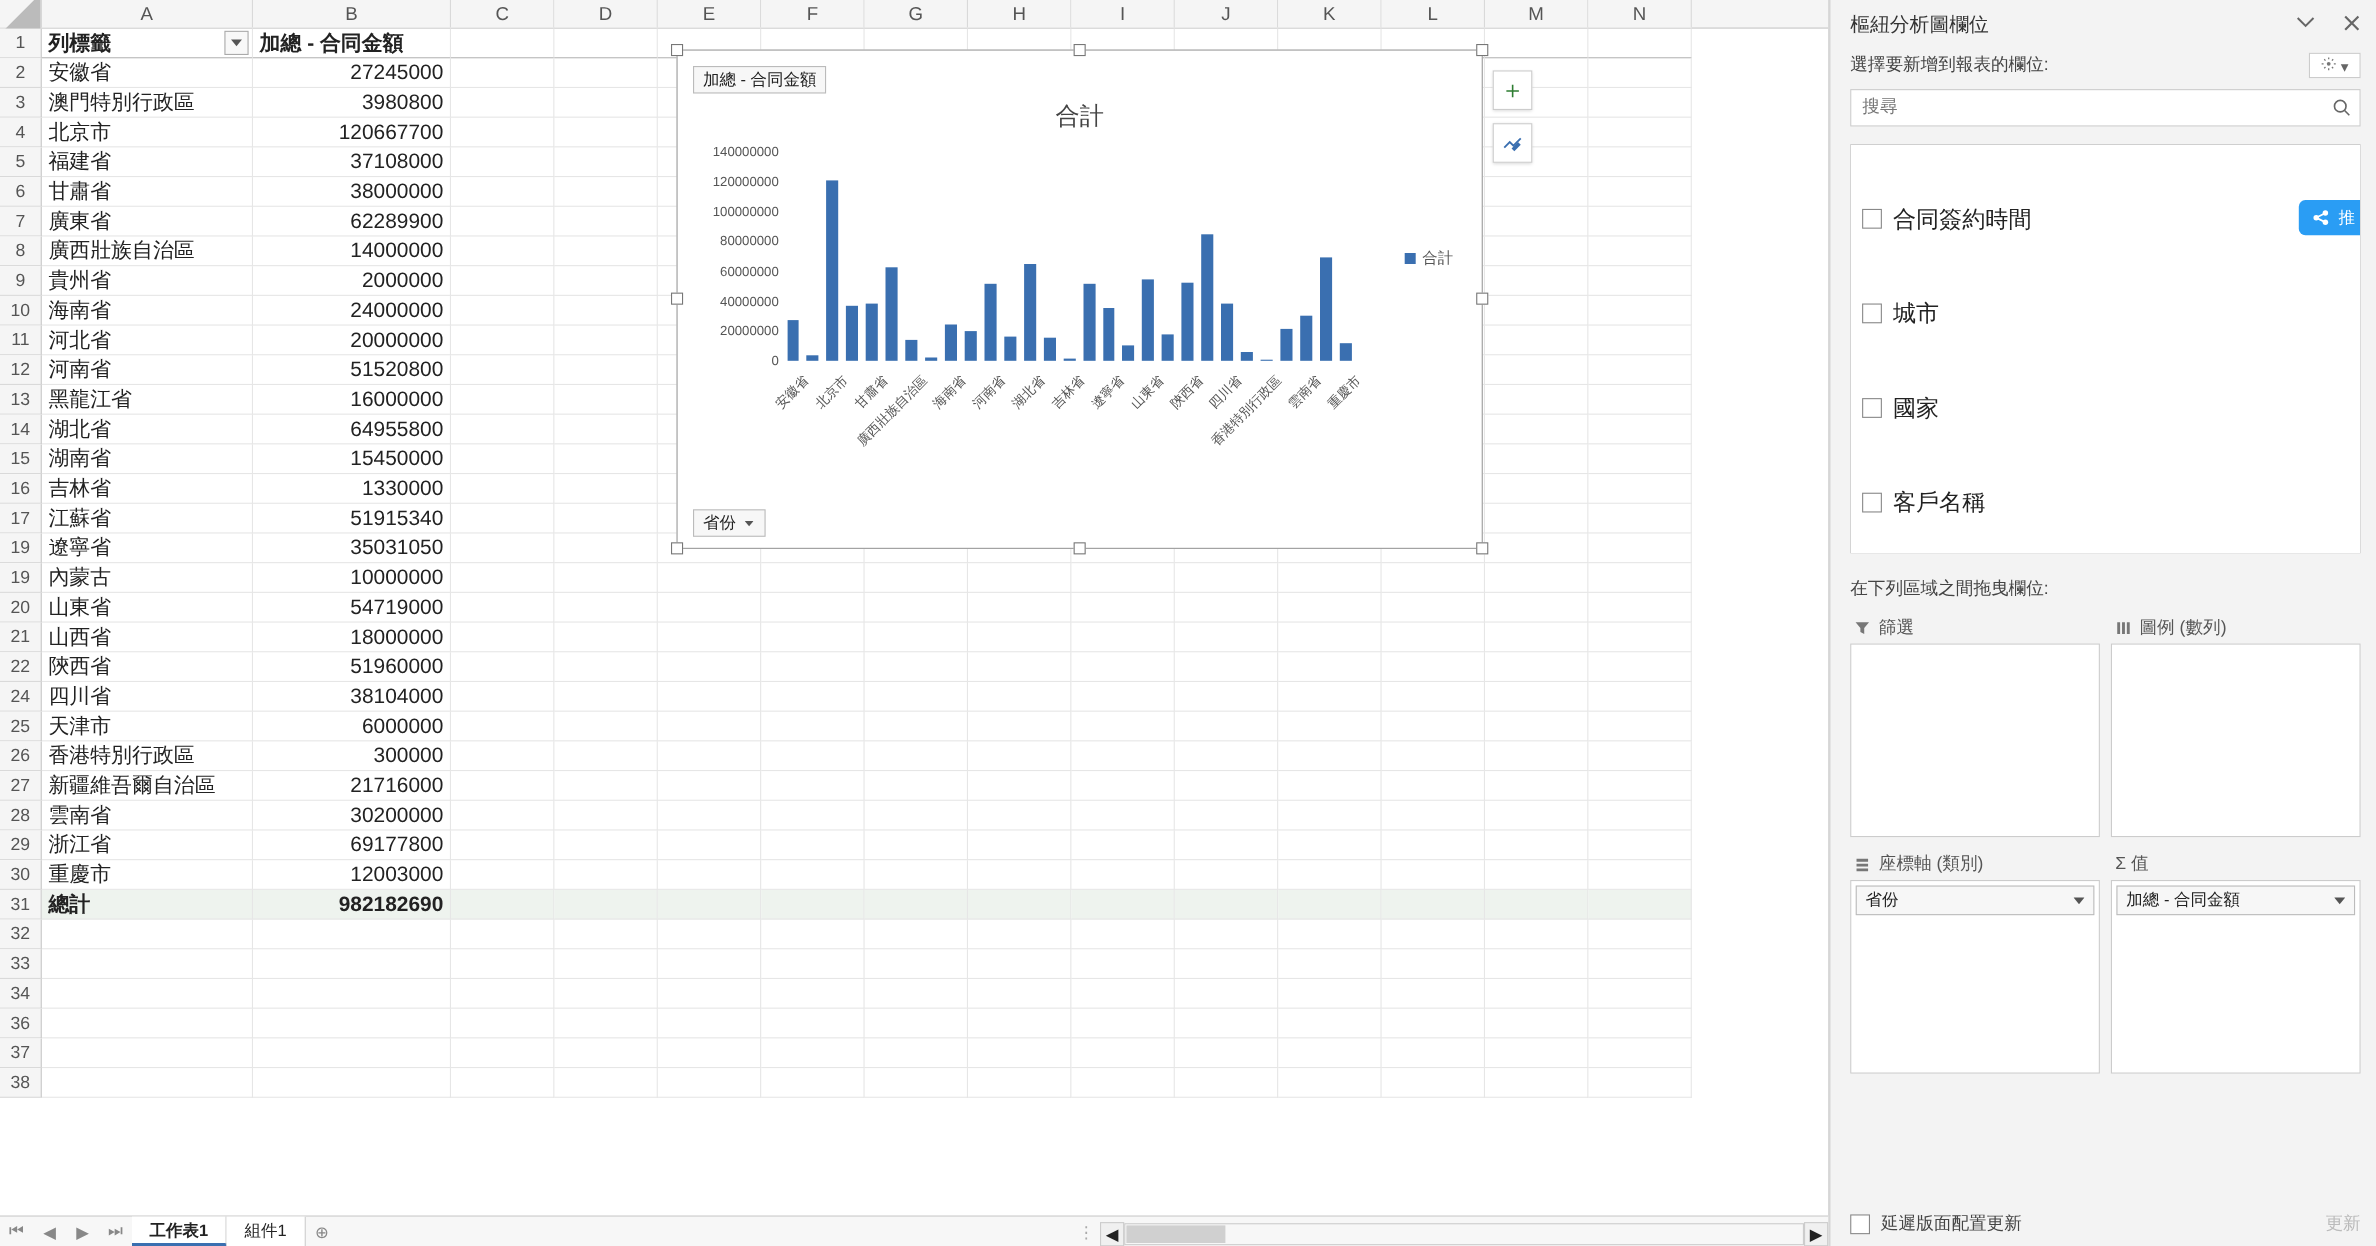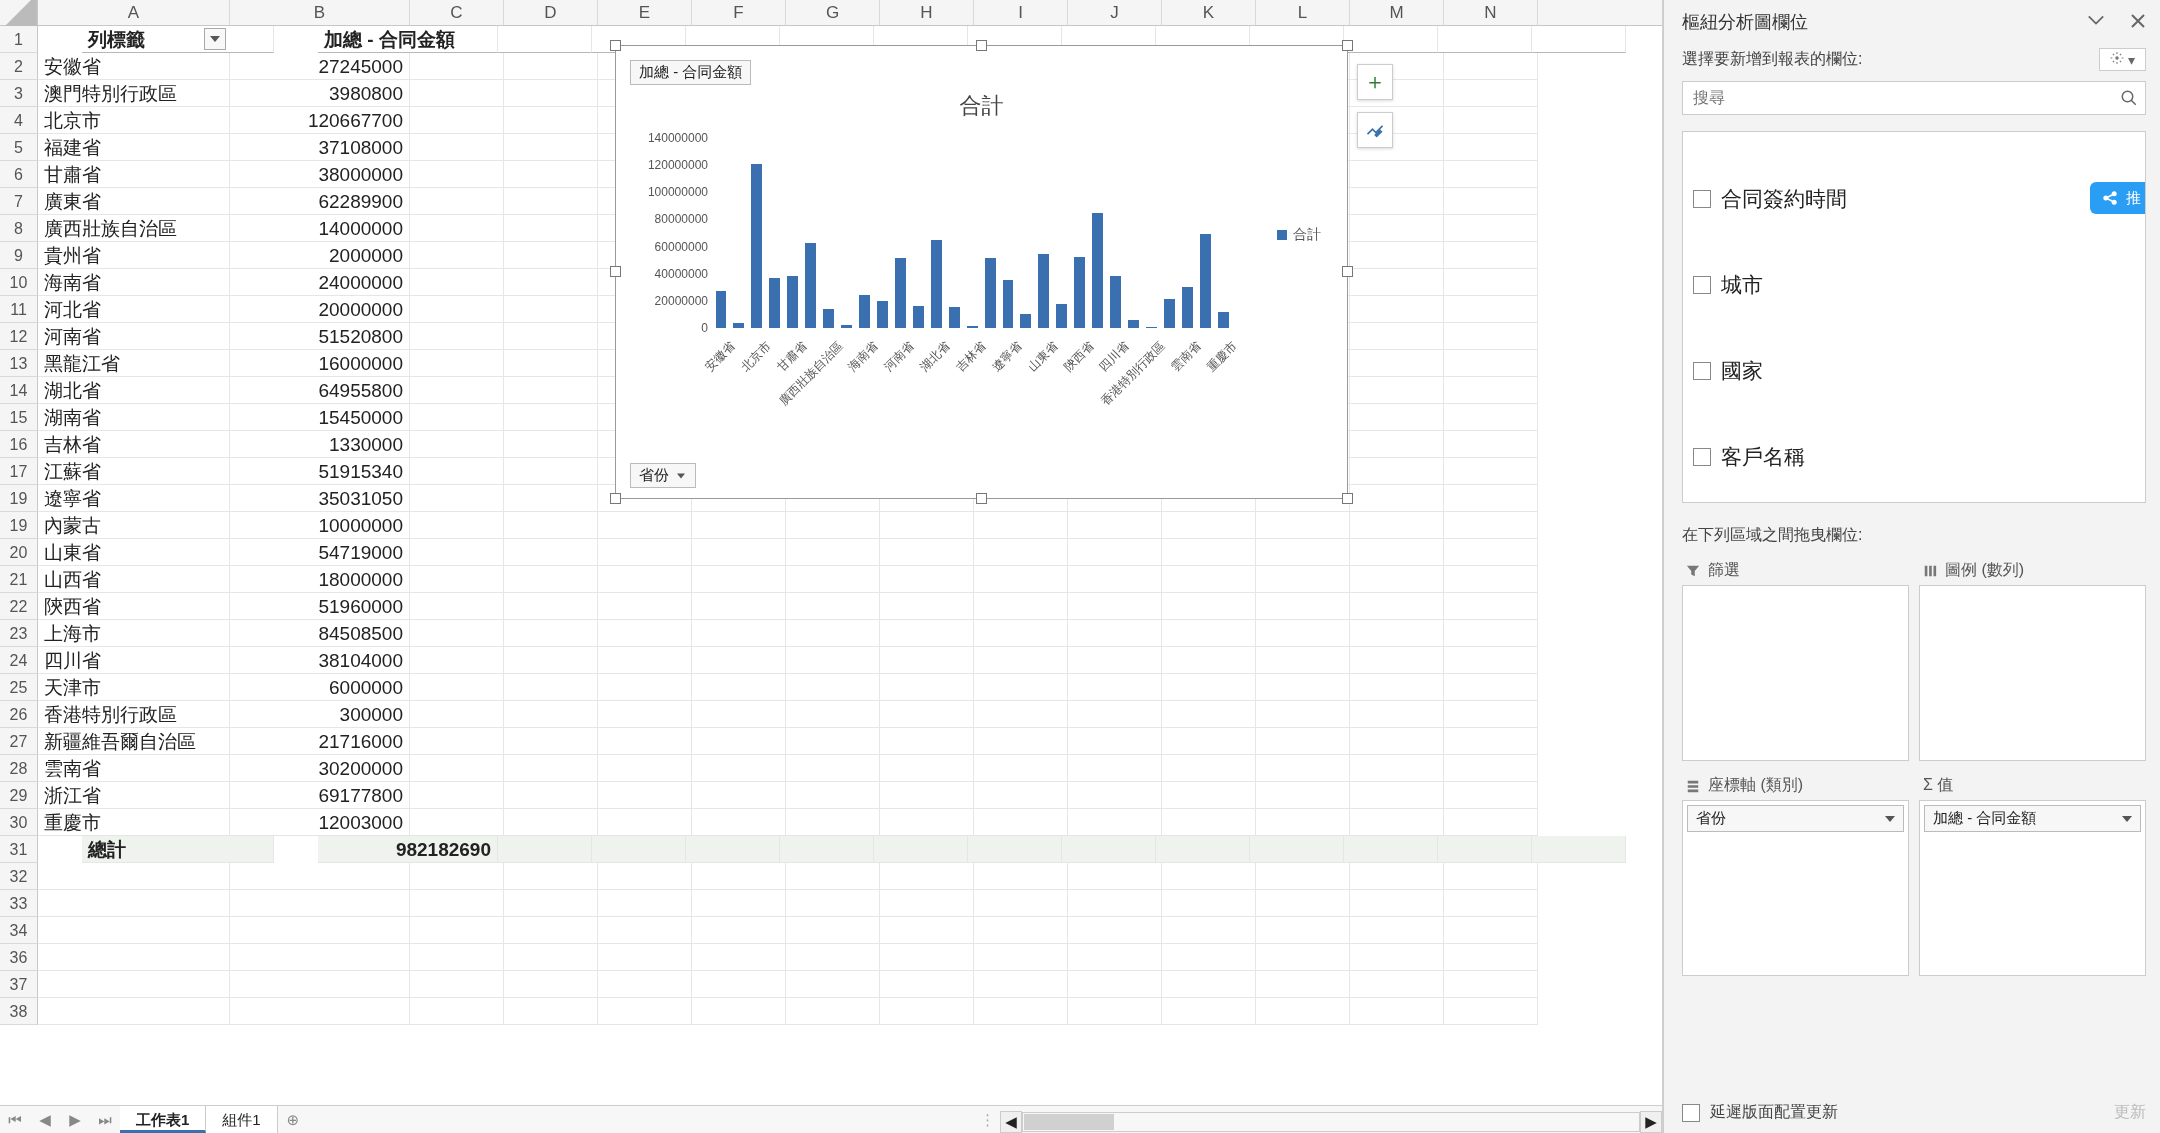--- a/index.html
+++ b/index.html
@@ -9,21 +9,21 @@
 
 .sheet-wrap { flex:1; display:flex; flex-direction:column; border-right:1px solid #d0d0d0; position:relative; }
 .grid-scroll { flex:1; overflow:hidden; position:relative; }
 .col-headers { display:flex; height:26px; border-bottom:1px solid #c7c7c7; background:#f5f5f5; font-size:17px; color:#555; }
 .corner { width:38px; border-right:1px solid #c7c7c7; background:#f5f5f5; display:flex; align-items:center; justify-content:center; }
 .col-headers .ch { border-right:1px solid #d9d9d9; text-align:center; line-height:26px; background:#f5f5f5; flex-shrink:0; }
 .row { display:flex; height:27px; }
 .rh { width:38px; border-right:1px solid #c7c7c7; border-bottom:1px solid #d9d9d9; background:#f5f5f5; font-size:16px; text-align:center; line-height:27px; color:#555; flex-shrink:0; }
 .cell { border-right:1px solid #e6e6e6; border-bottom:1px solid #e6e6e6; padding:0 6px; font-size:19px; line-height:27px; overflow:hidden; white-space:nowrap; flex-shrink:0; }
 .cell.num { text-align:right; }
-.cell.bold { font-weight:700;margin-left:44px; }
+.cell.bold { font-weight:700; }
 .row.sel .cell { background:#eef3ee; }
 .row.hdr .cell { font-weight:700; border-bottom:1px solid #b7b7b7; }
 .dropdown-btn { position:absolute; top:1px; left:204px; width:22px; height:22px; border:1px solid #aaa; background:#f8f8f8; display:flex; align-items:center; justify-content:center; }
 .dropdown-btn svg { width:10px; height:10px; }
 
 
 .cw-A{width:192px}.cw-B{width:180px}.cw-C{width:94px}.cw-D{width:94px}.cw-E{width:94px}.cw-F{width:94px}.cw-G{width:94px}.cw-H{width:94px}.cw-I{width:94px}.cw-J{width:94px}.cw-K{width:94px}.cw-L{width:94px}.cw-M{width:94px}.cw-N{width:94px}
 
 
 .chart-container { position:absolute; top:45px; left:615px; width:733px; height:454px; background:#fff; border:1px solid #999; }
@@ -475,37 +475,20 @@
             <div class="cell cw-J"></div>
             <div class="cell cw-K"></div>
             <div class="cell cw-L"></div>
             <div class="cell cw-M"></div>
             <div class="cell cw-N"></div>
           </div>
           <div class="row ">
             <div class="rh">22</div>
             <div class="cell cw-A">陝西省</div>
             <div class="cell cw-B num">51960000</div>
-            <div class="cell cw-C"></div>
-            <div class="cell cw-D"></div>
-            <div class="cell cw-E"></div>
-            <div class="cell cw-F"></div>
-            <div class="cell cw-G"></div>
-            <div class="cell cw-H"></div>
-            <div class="cell cw-I"></div>
-            <div class="cell cw-J"></div>
-            <div class="cell cw-K"></div>
-            <div class="cell cw-L"></div>
-            <div class="cell cw-M"></div>
-            <div class="cell cw-N"></div>
-          </div>
-          <div class="row ">
-            <div class="rh">23</div>
-            <div class="cell cw-A">上海市</div>
-            <div class="cell cw-B num">84508500</div>
             <div class="cell cw-C"></div>
             <div class="cell cw-D"></div>
             <div class="cell cw-E"></div>
             <div class="cell cw-F"></div>
             <div class="cell cw-G"></div>
             <div class="cell cw-H"></div>
             <div class="cell cw-I"></div>
             <div class="cell cw-J"></div>
             <div class="cell cw-K"></div>
             <div class="cell cw-L"></div>

